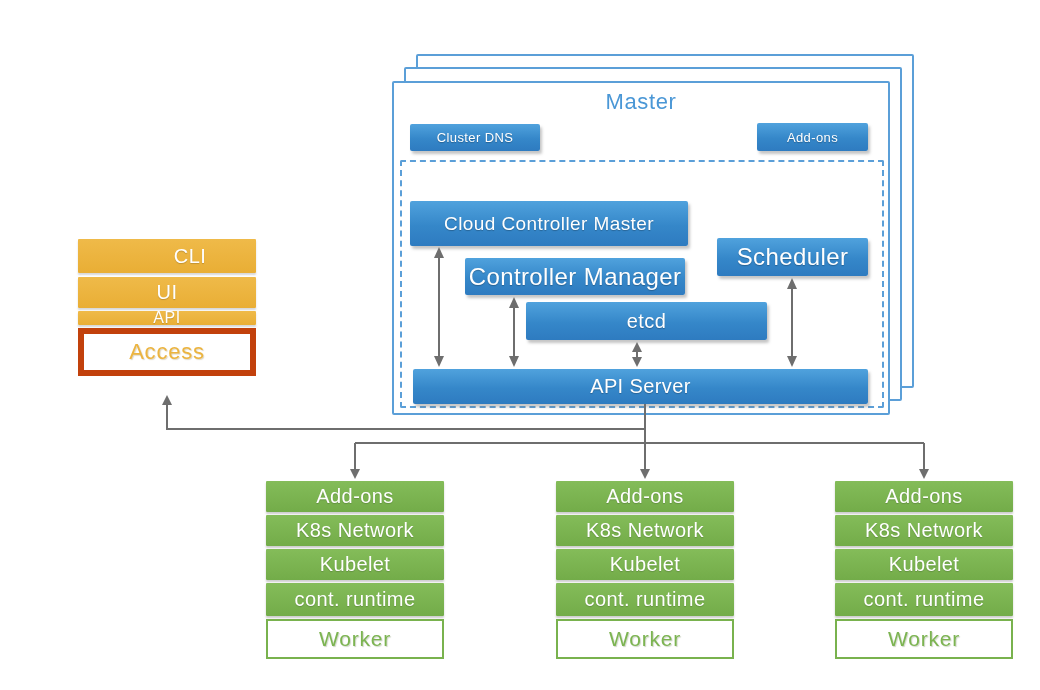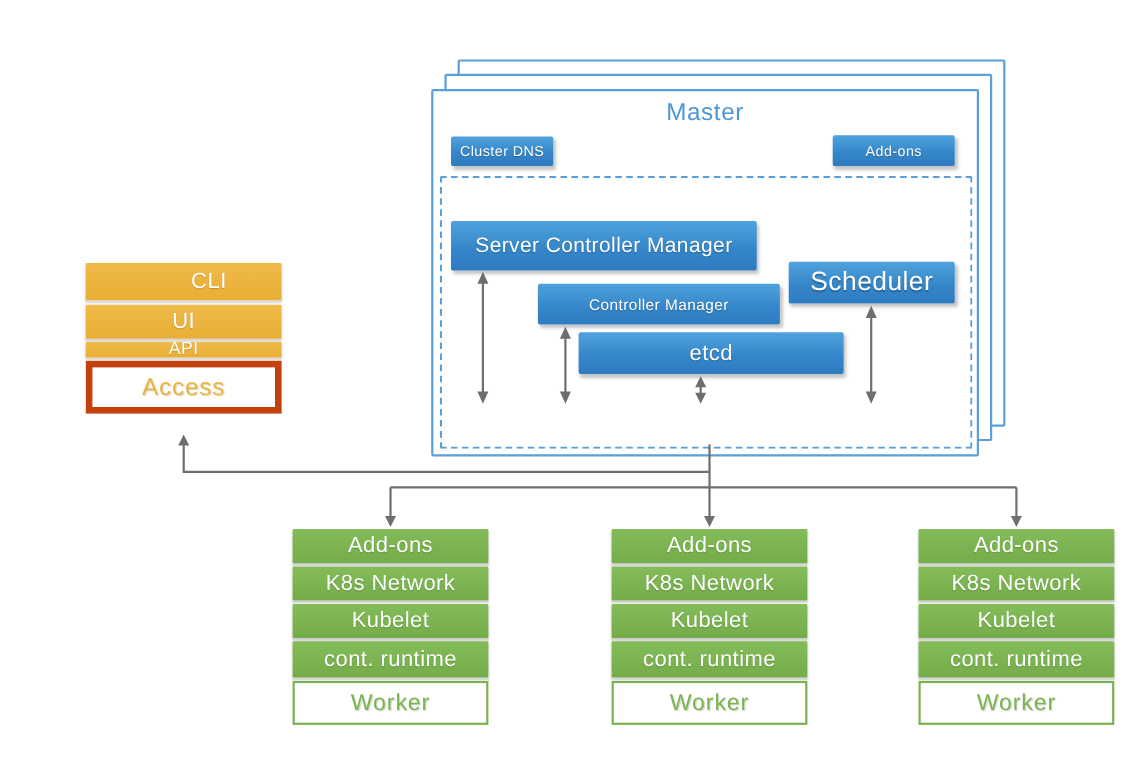--- a/index.html
+++ b/index.html
@@ -32,24 +32,24 @@
   }
 
   
   .blue-box {
     position:absolute; box-sizing:border-box; border-radius:2px;
     background:linear-gradient(180deg,#50a2dd 0%, #3587c9 55%, #2e7bc0 100%);
     color:#ffffff; display:flex; align-items:center; justify-content:center;
     box-shadow:2px 3px 3px rgba(110,110,110,0.40);
     text-shadow:0 1px 1px rgba(0,0,0,0.25); letter-spacing:0.4px;
   }
-  .b-cluster-dns { left:16px;  top:41px;  width:93px; height:27px; font-size:13px; }
+  .b-cluster-dns { left:16px;  top:41px;  width:130px; height:27px; font-size:13px; }
   .b-addons     { left:363px; top:40px;  width:111px; height:28px; font-size:13px; }
   .b-ccm        { left:16px;  top:118px; width:278px; height:45px; font-size:19px; }
-  .b-cm         { left:71px;  top:175px; width:220px; height:37px; font-size:14px;margin-left:24px; }
+  .b-cm         { left:71px;  top:175px; width:220px; height:37px; font-size:24px; }
   .b-sched      { left:323px; top:155px; width:151px; height:38px; font-size:24px; }
   .b-etcd       { left:132px; top:219px; width:241px; height:38px; font-size:20px; }
   .b-api        { left:19px;  top:286px; width:455px; height:35px; font-size:20px; }
 
   
   .access-stack { position:absolute; left:78px; top:239px; width:178px; }
   .orange-box {
     background:linear-gradient(180deg,#efba49 0%, #e9ae35 100%);
     color:#ffffff; text-align:center; border-radius:1px;
     box-shadow:0 2px 2px rgba(140,140,140,0.35);
@@ -99,24 +99,25 @@
   <div class="page back3"></div>
   <div class="page back2"></div>
 
   <div class="page main">
     <div class="master-title">Master</div>
     <div class="blue-box b-cluster-dns">Cluster DNS</div>
     <div class="blue-box b-addons">Add-ons</div>
 
     <div class="dashed-box"></div>
 
-    <div class="blue-box b-ccm">Server Controller Manager</div>
+    <div class="blue-box b-ccm">Cloud Controller Master</div>
     <div class="blue-box b-cm">Controller Manager</div>
     <div class="blue-box b-sched">Scheduler</div>
     <div class="blue-box b-etcd">etcd</div>
+    <div class="blue-box b-api">API Server</div>
   </div>
 
   <div class="access-stack">
     <div class="orange-box o-cli">CLI</div>
     <div class="orange-box o-ui">UI</div>
     <div class="orange-box o-api">API</div>
     <div class="access-footer">Access</div>
   </div>
 
   <div class="worker-stack ws-1">

